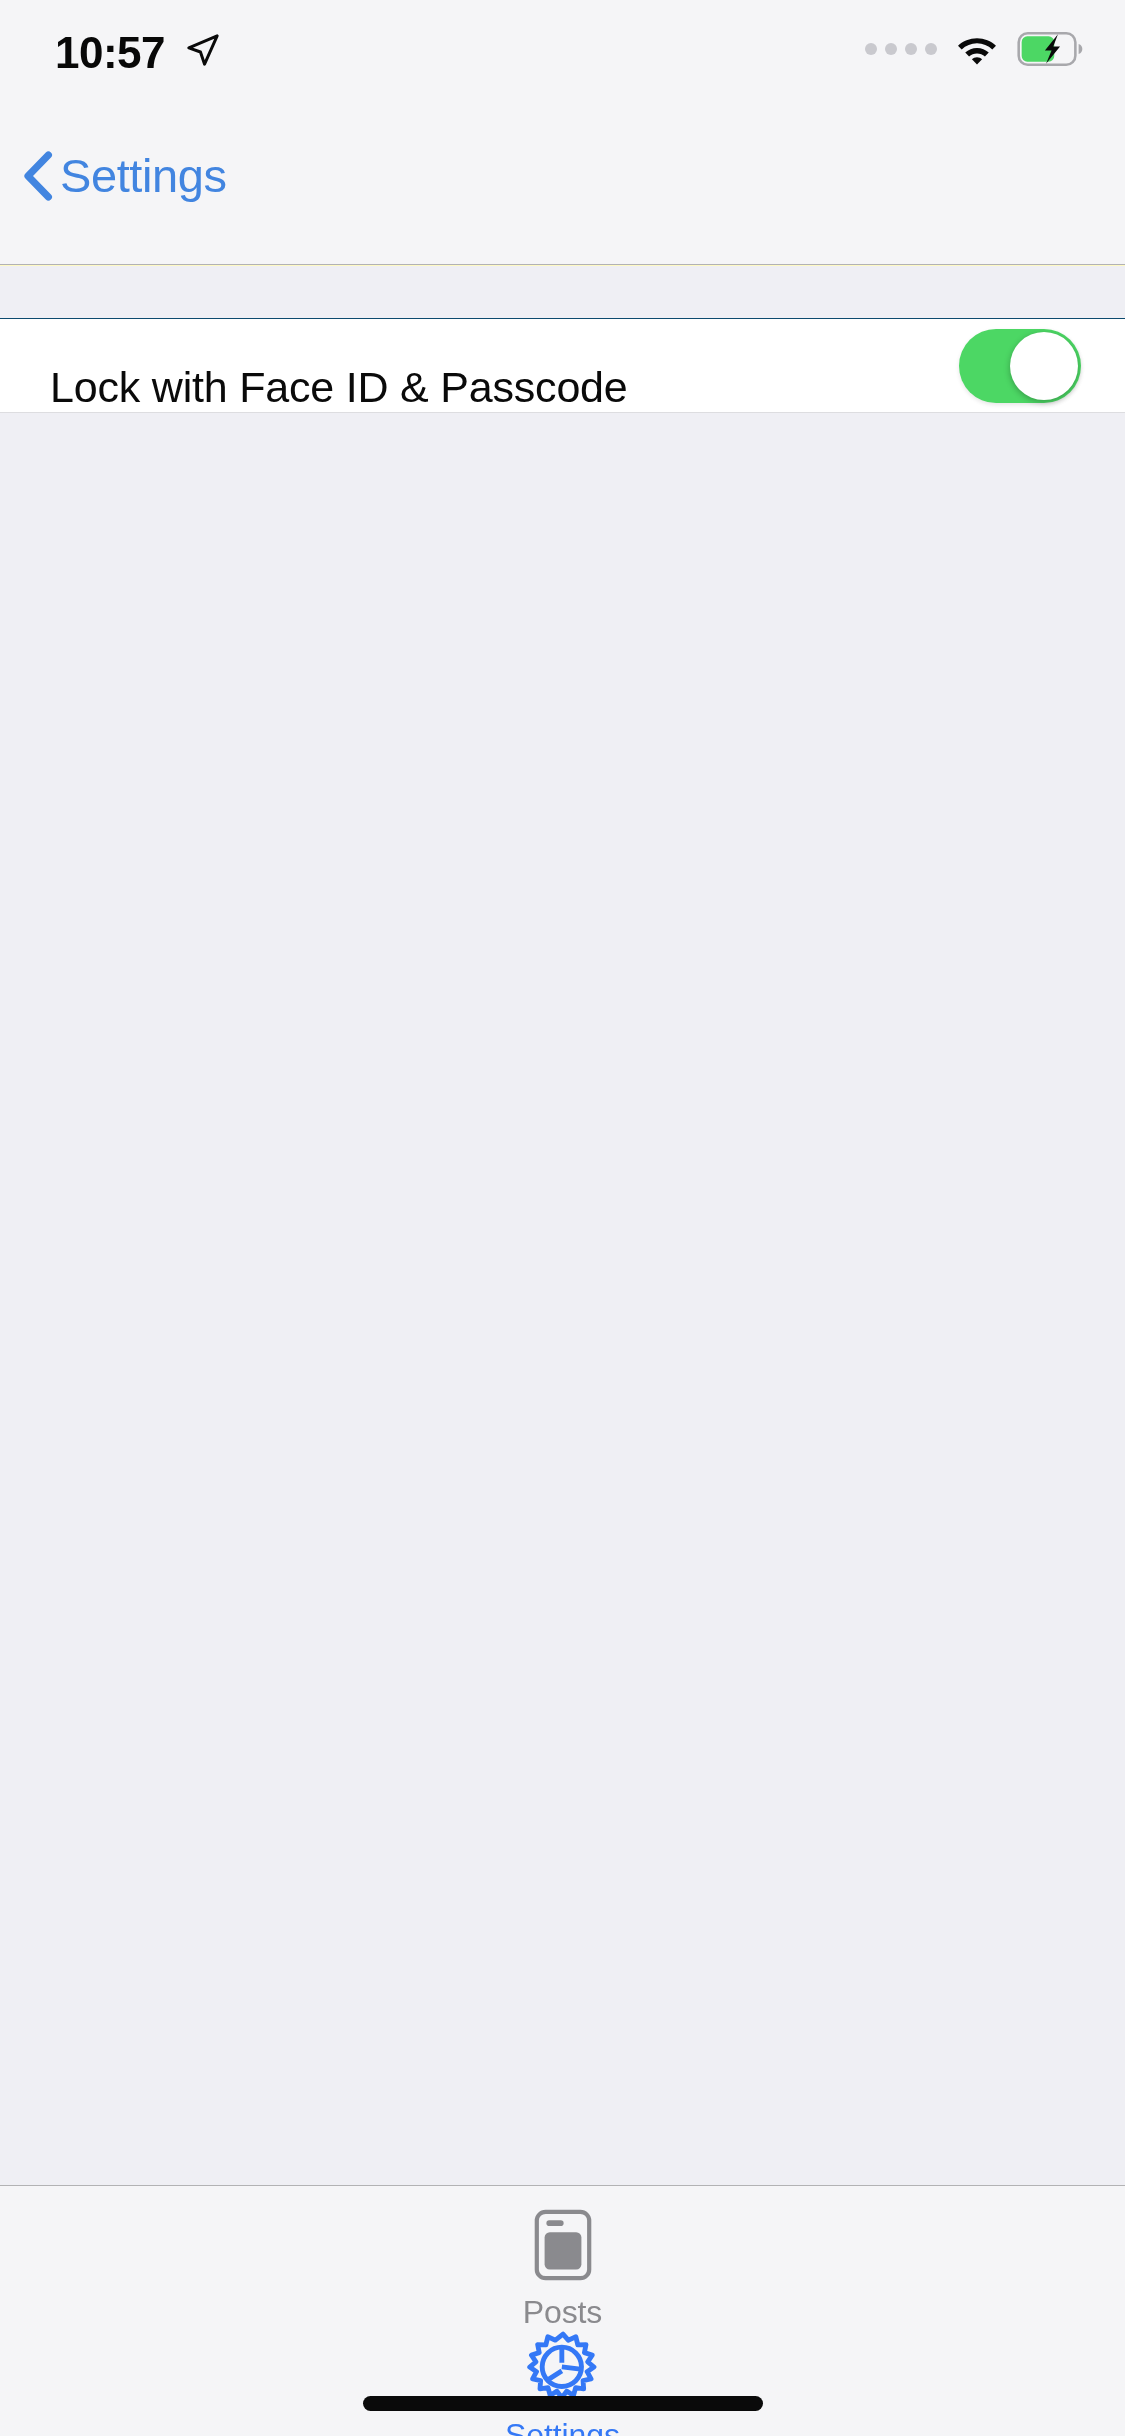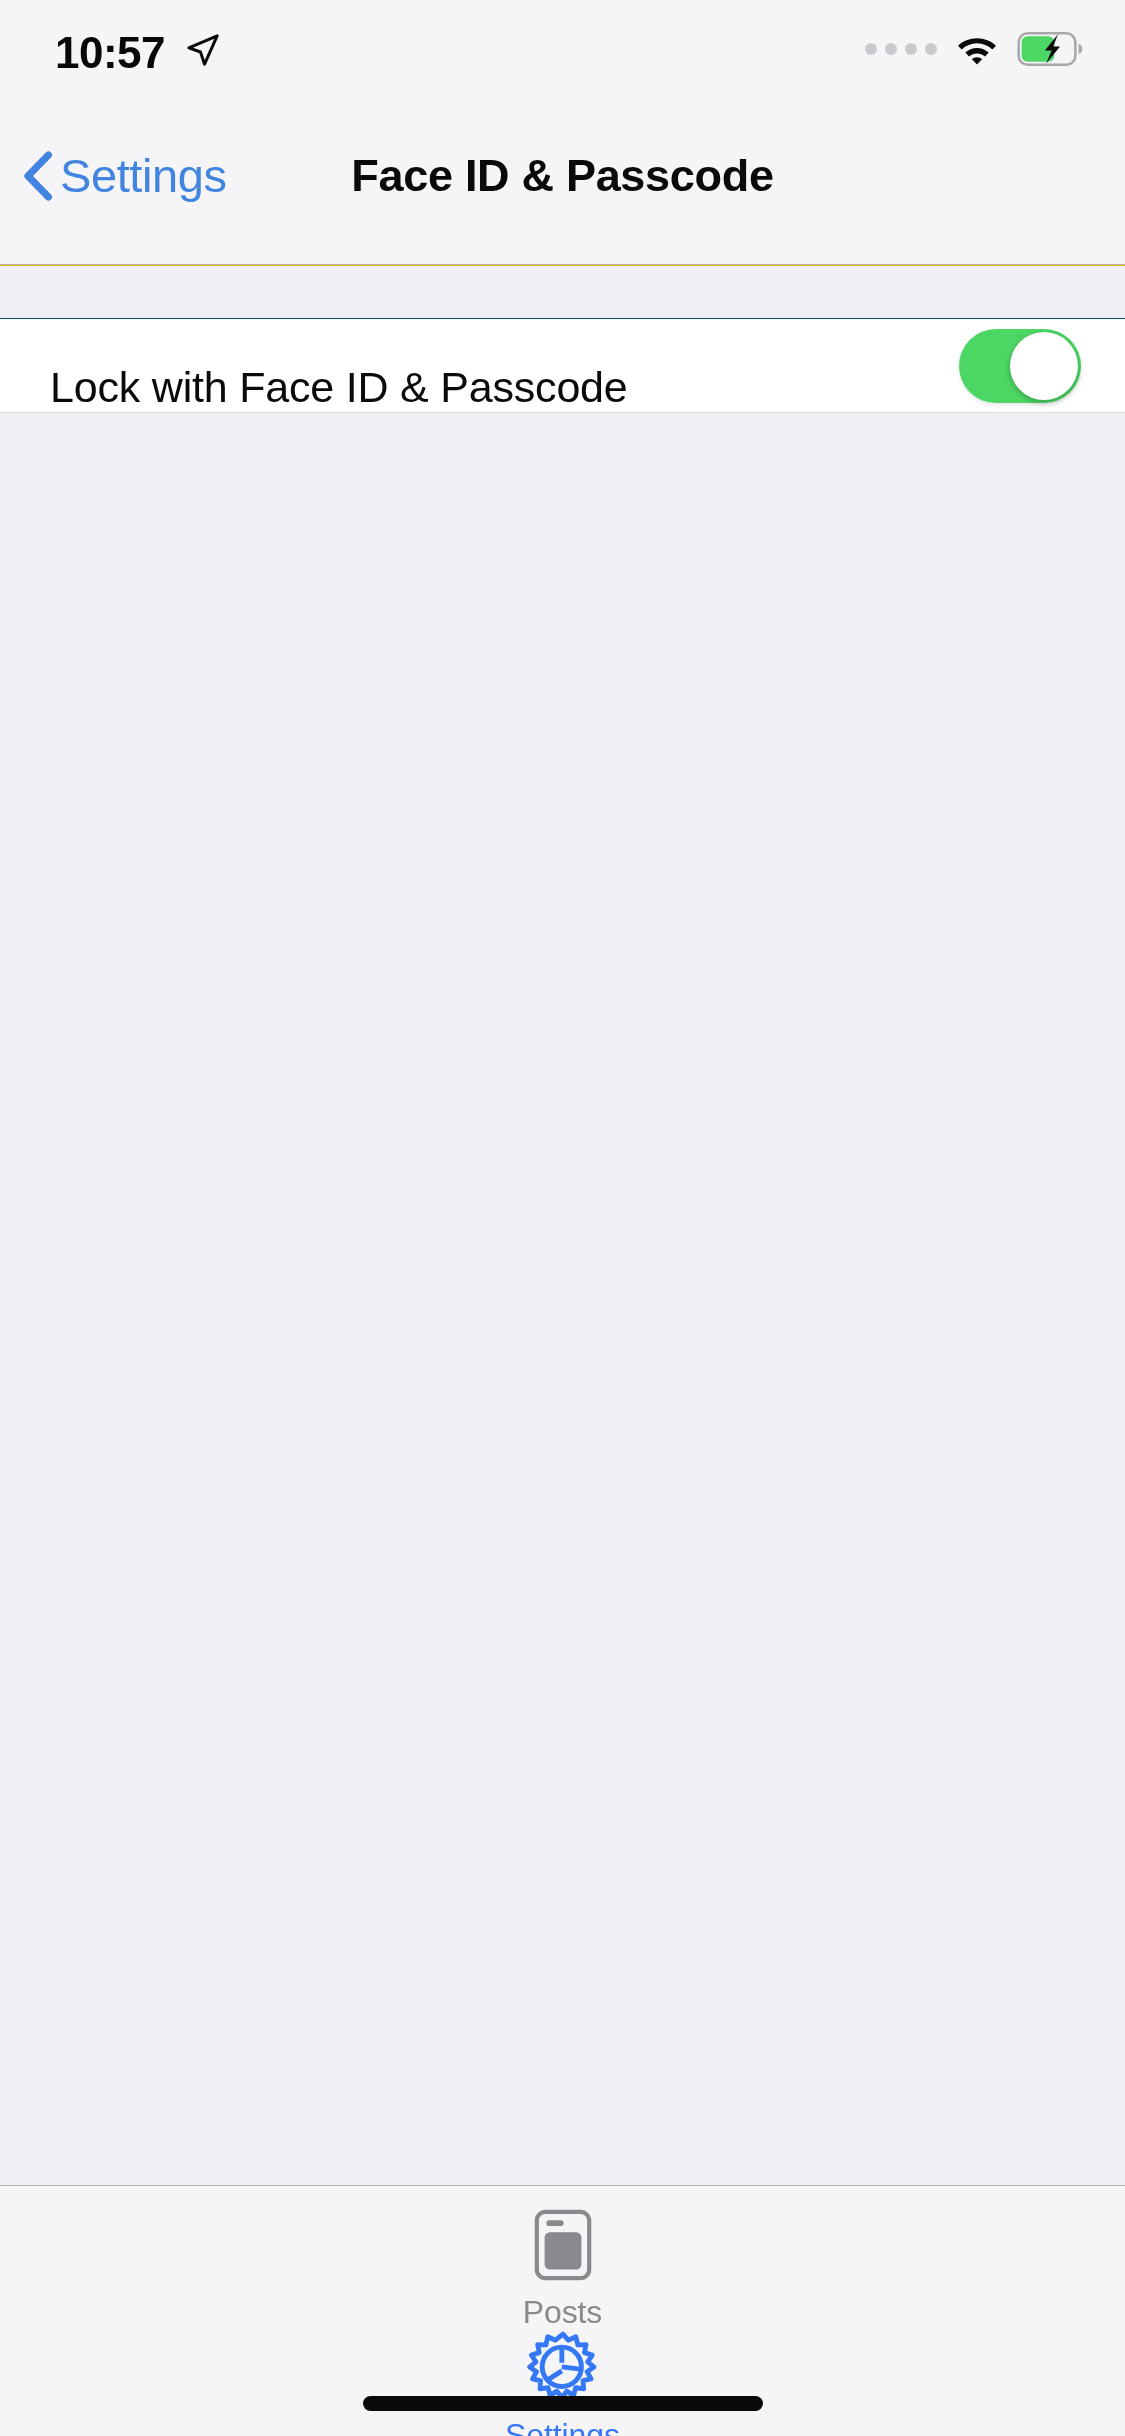--- a/index.html
+++ b/index.html
@@ -5,21 +5,21 @@
   * { margin:0; padding:0; box-sizing:border-box; }
   html, body {
     width:1125px; height:2436px;
     font-family:"Liberation Sans", sans-serif;
     background:#EFEFF4;
     overflow:hidden;
   }
   #screen {
     position:relative;
     width:1125px; height:2436px;
-    background:#eab308;
+    background:#fef9c3;
   }
 
   
   #status-bar {
     position:absolute; top:0; left:0;
     width:1125px; height:98px;
     background:#F5F5F7;
   }
   #status-time {
     position:absolute; left:55px; top:28px;
@@ -168,21 +168,20 @@
     </div>
   </div>
 
   <div id="nav-bar">
     <div id="back-button">
       <svg id="chevron-left" viewBox="0 0 16 25">
         <path d="M13.2 2 L3 12.5 L13.2 23" fill="none" stroke="#4285E0" stroke-width="3.6" stroke-linecap="round" stroke-linejoin="round"></path>
       </svg>
       <span id="back-label">Settings</span>
     </div>
-    <div id="nav-title">Face ID &amp; Passcode</div>
   </div>
 
   <div id="content">
     <div id="section-gap"></div>
 
     <div id="row-lock">
       <span id="row-lock-label">Lock with Face ID &amp; Passcode</span>
       <div id="lock-toggle">
         <div class="knob"></div>
       </div>

